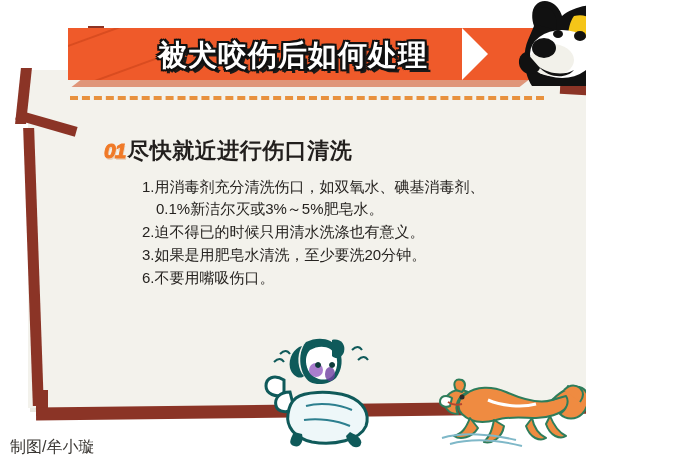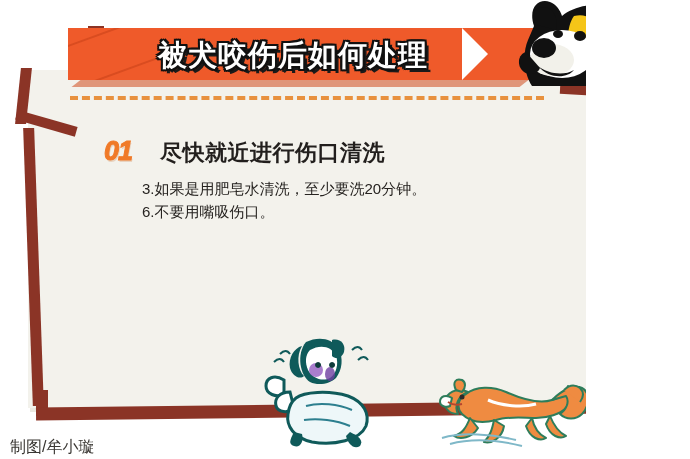--- a/index.html
+++ b/index.html
@@ -182,26 +182,26 @@
     position: absolute;
   }
   .sec-01 { left: 104px; top: 136px; }
   .sec-02 { left: 104px; top: 293px; }
 
   .sec-head {
     display: flex;
     align-items: baseline;
   }
   .sec-num {
-    font-size: 27px;
+    font-size: 21px;
     font-weight: bold;
     font-style: italic;
     color: #f07a28;
     letter-spacing: -1px;
-    margin-right: 28px;
+    margin-right: 2px;
     -webkit-text-stroke: 1px #f07a28;
     text-shadow: 1px 2px 0 rgba(200,120,60,.25);
   }
   .sec-title {
     font-size: 22px;
     font-weight: bold;
     color: #221f1d;
     letter-spacing: .5px;
     white-space: nowrap;
   }
@@ -286,20 +286,25 @@
   </svg>
 
   <div class="divider"></div>
 
   <div class="section sec-01">
     <div class="sec-head">
       <span class="sec-num">01</span>
       <span class="sec-title">尽快就近进行伤口清洗</span>
     </div>
     <ul class="sec-list">
+      <li>
+        <span>1.用消毒剂充分清洗伤口，如双氧水、碘基消毒剂、</span>
+        <span class="cont">0.1%新洁尔灭或3%～5%肥皂水。</span>
+      </li>
+      <li>2.迫不得已的时候只用清水洗涤也有意义。</li>
       <li>3.如果是用肥皂水清洗，至少要洗20分钟。</li>
       <li>6.不要用嘴吸伤口。</li>
     </ul>
   </div>
 
 
   <svg class="illus illus-person" viewBox="0 0 150 112">
     <g>
       <path d="M62 6 C74 0 88 2 94 12 C100 22 98 34 92 42 C86 48 74 50 66 46 C56 40 52 18 62 6 Z" fill="#0f5a5a"></path>
       <path d="M66 14 C76 8 88 10 92 20 C95 28 92 38 86 42 C78 46 68 42 64 34 C61 27 61 19 66 14 Z" fill="#ffffff"></path>

